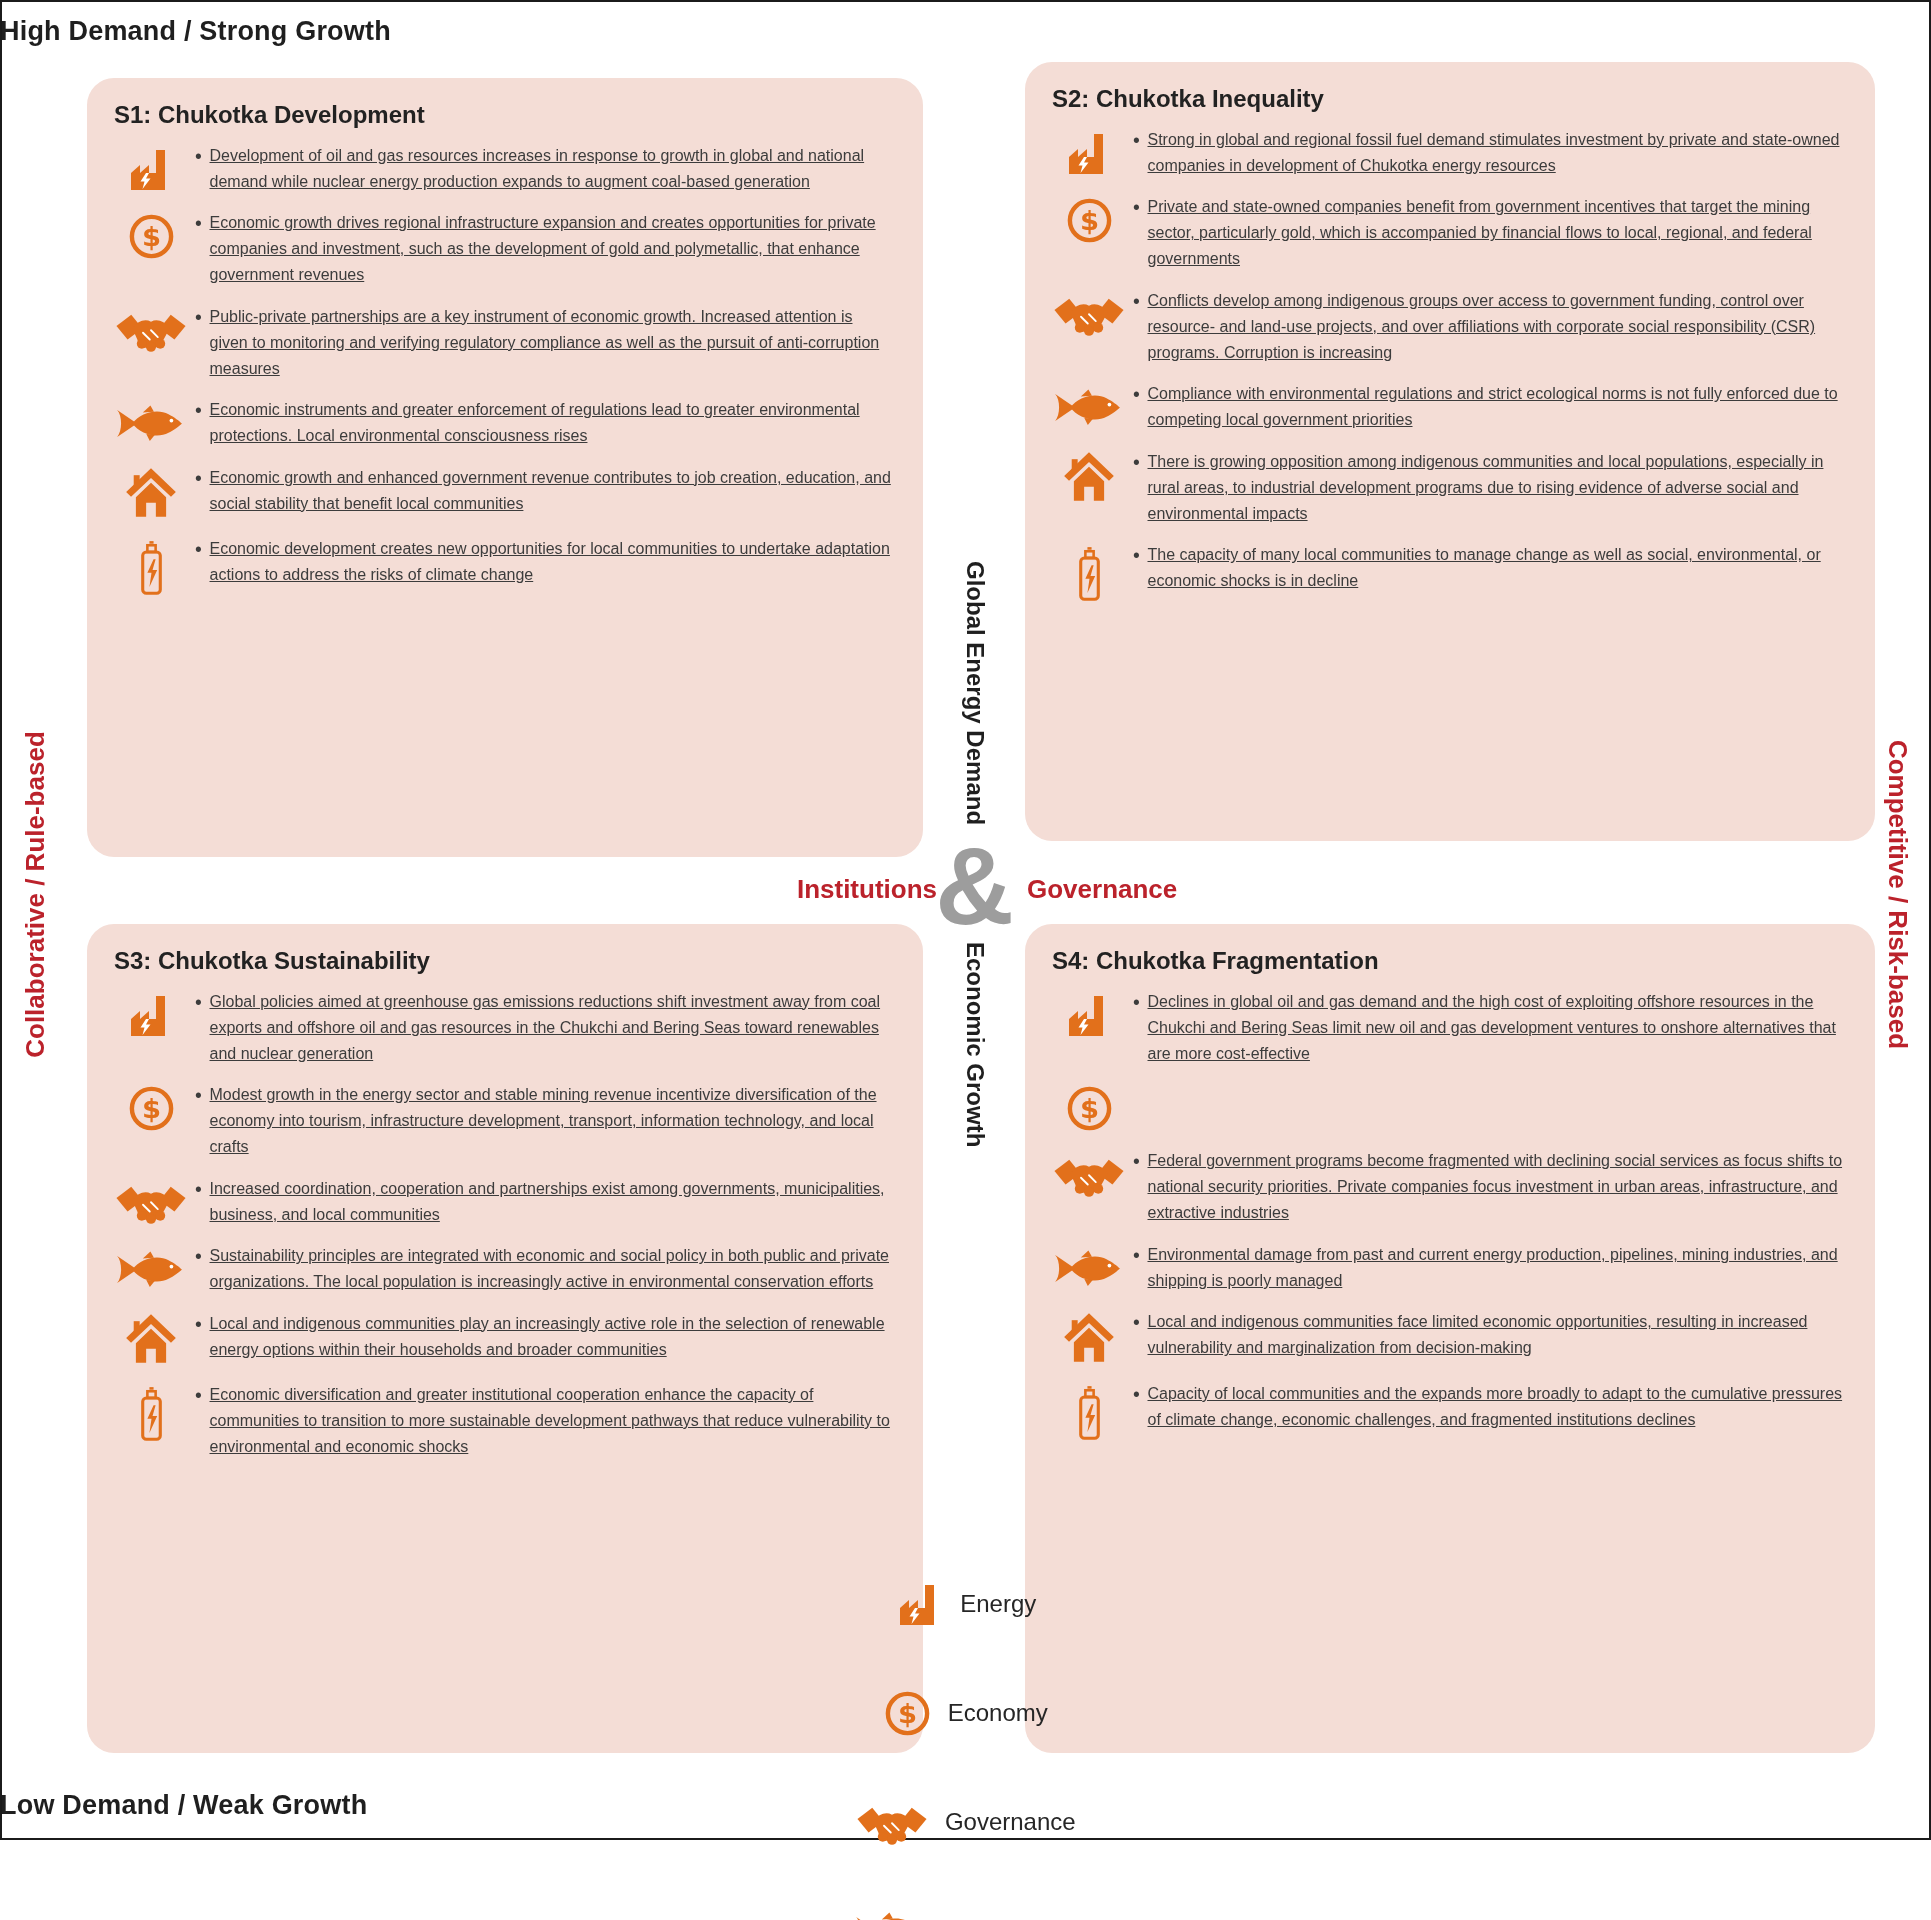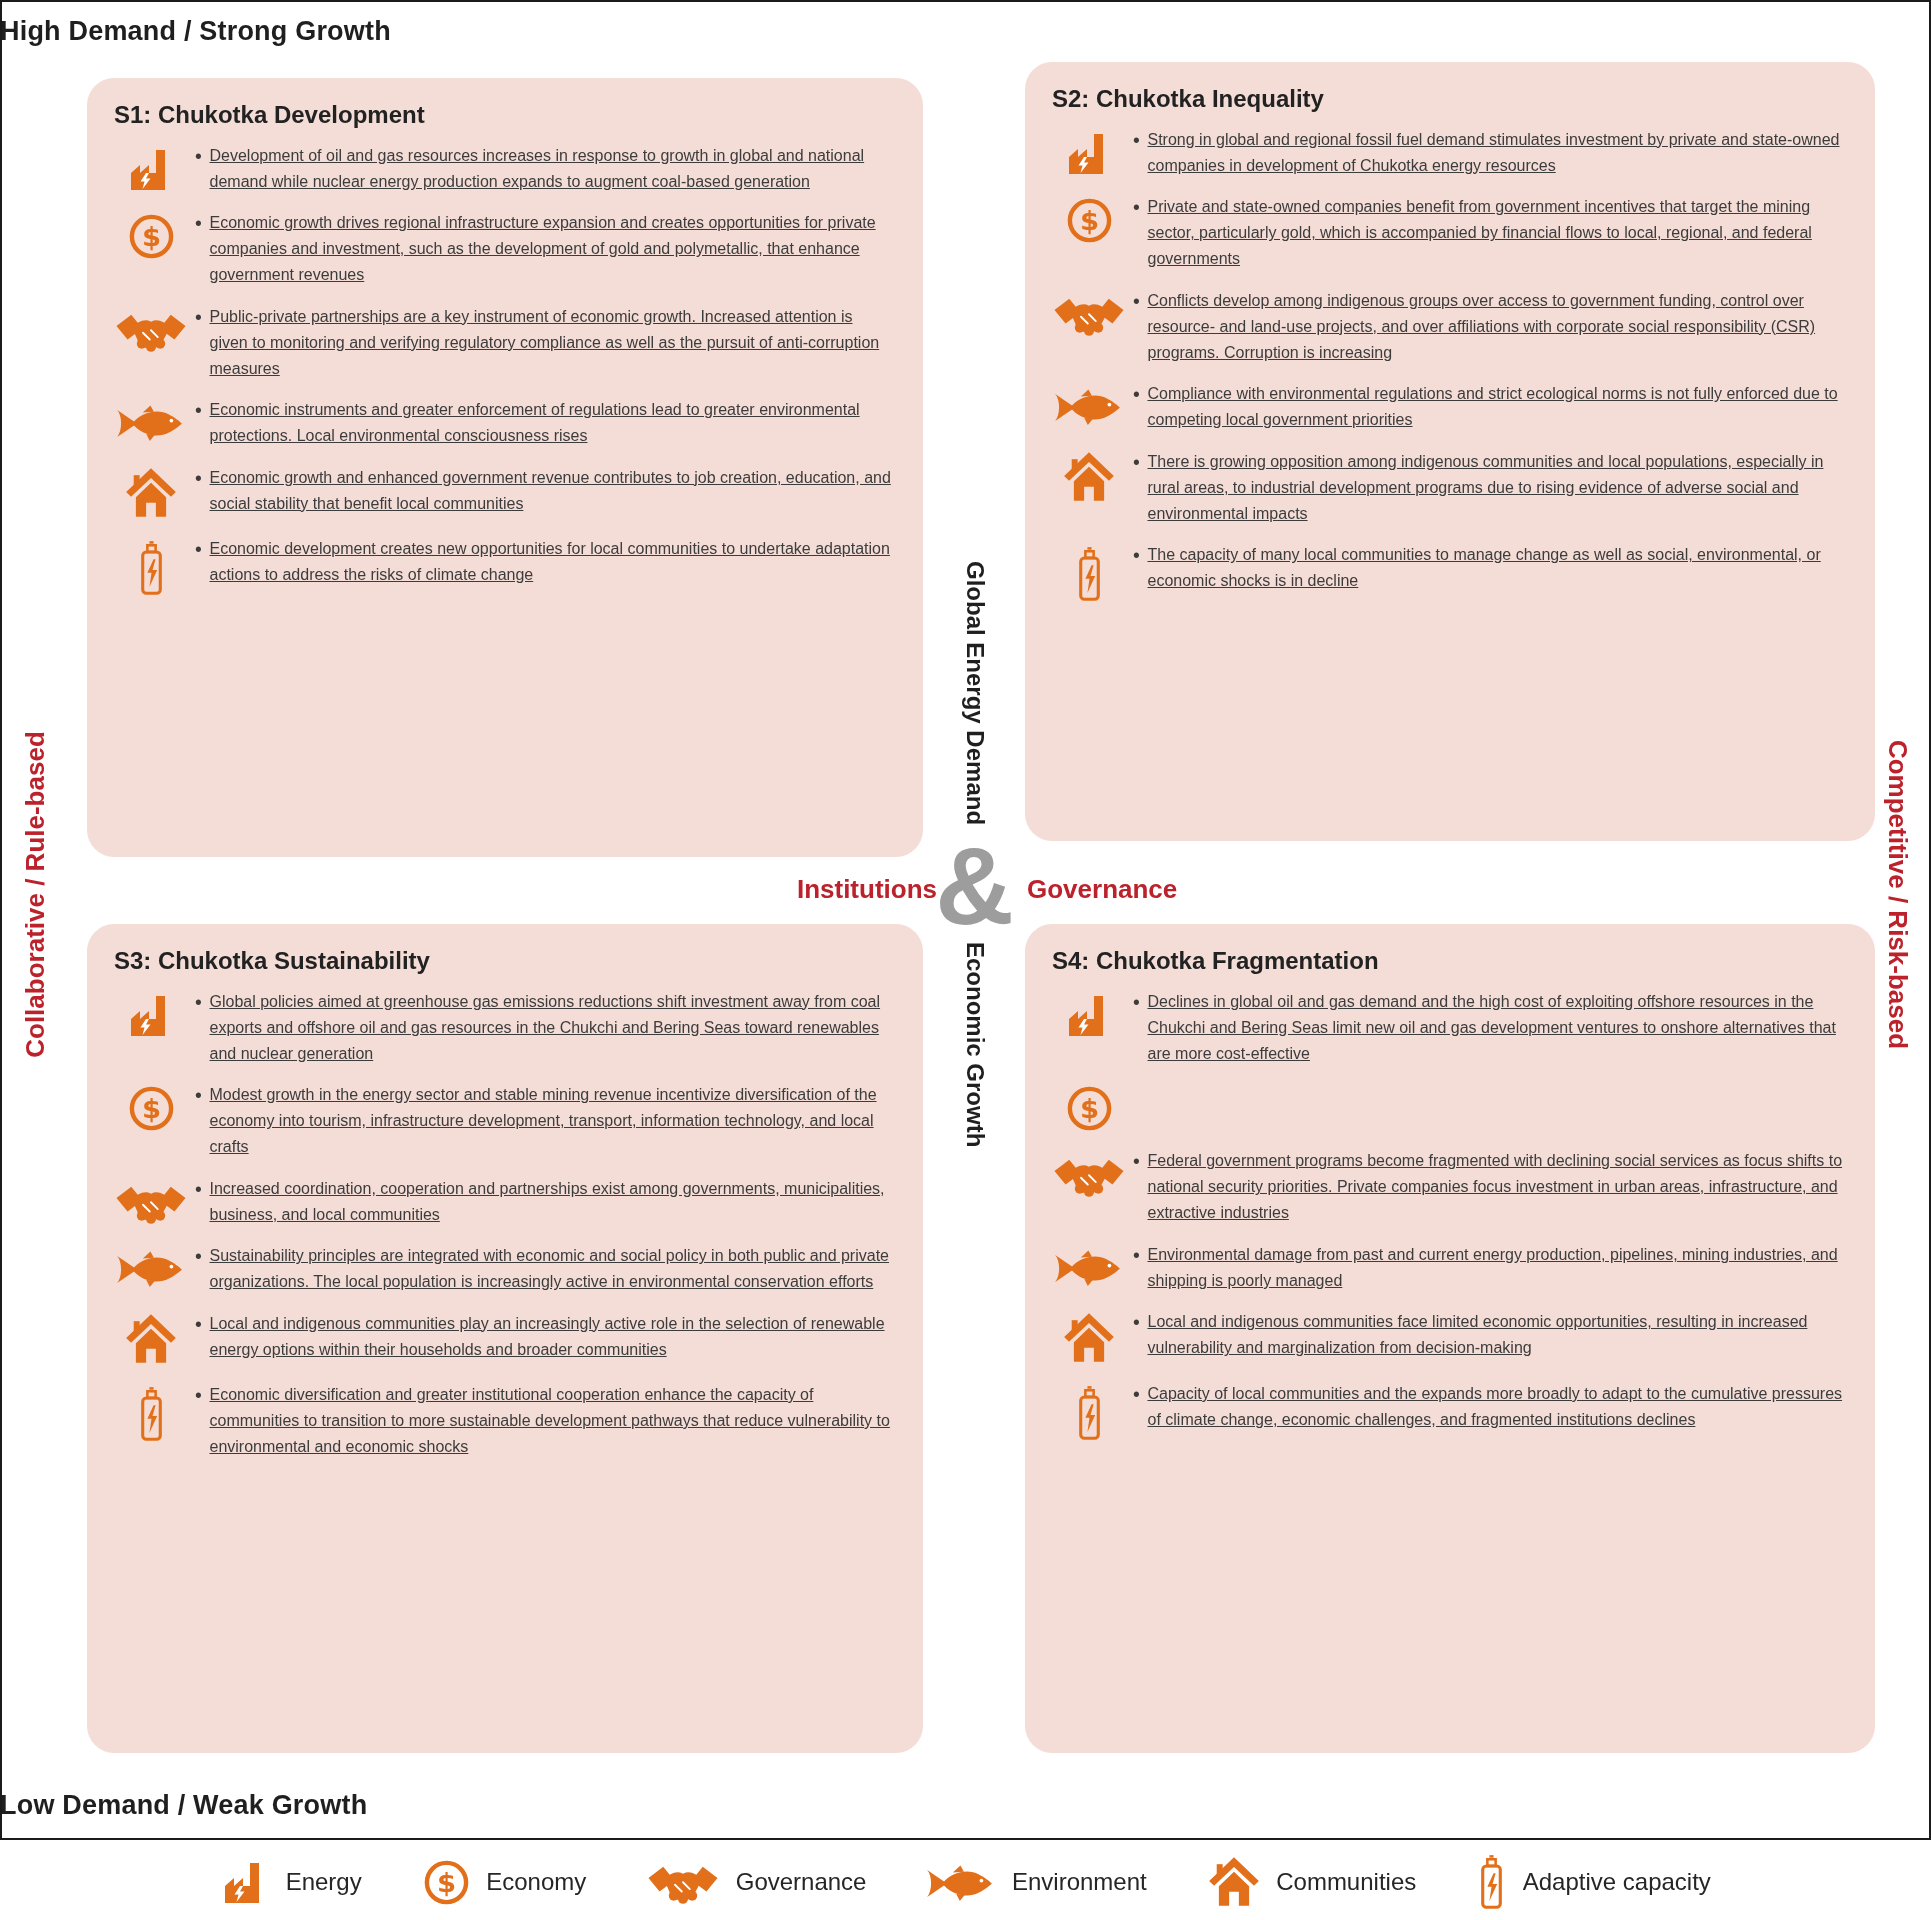--- a/index.html
+++ b/index.html
@@ -36,21 +36,21 @@
   .icon{flex:0 0 82px;display:flex;justify-content:center;align-items:flex-start;padding-top:1.9px;color:var(--orange);}
   .icon svg{display:block;}
   .icon-energy svg{width:50px;height:50px;}
   .icon-economy svg{width:49px;height:49px;}
   .icon-governance svg{width:74px;height:45px;margin-top:3.9px;}
   .icon-environment svg{width:70px;height:41px;margin-top:3.9px;}
   .icon-communities svg{width:54px;height:54px;}
   .icon-adaptive svg{width:31px;height:60px;margin-top:0;}
   .btext{position:relative;flex:1;font-size:16px;line-height:26px;color:var(--ink);padding-left:17.5px;padding-right:5.8px;text-decoration:underline;}
   .btext::before{content:"\2022";position:absolute;left:2.9px;top:0;font-size:19.4px;color:var(--ink);}
-  .legend{position:absolute;left:0;top:1843px;width:100%;height:78px;display:flex;align-items:center;justify-content:center;gap:60px;}
+  .legend{position:absolute;left:0;top:1843px;width:100%;height:78px;display:flex;align-items:center;justify-content:center;gap:60px;flex-direction:column;}
   .legend-item{display:flex;align-items:center;gap:15.5px;color:var(--orange);}
   .legend-item .icon{flex:0 0 auto;padding-top:0;}
   .legend-label{font-size:24px;color:#262626;}
 </style>
 </head>
 <body>
 
 <div class="canvas">
   <div class="frame"></div>
 

